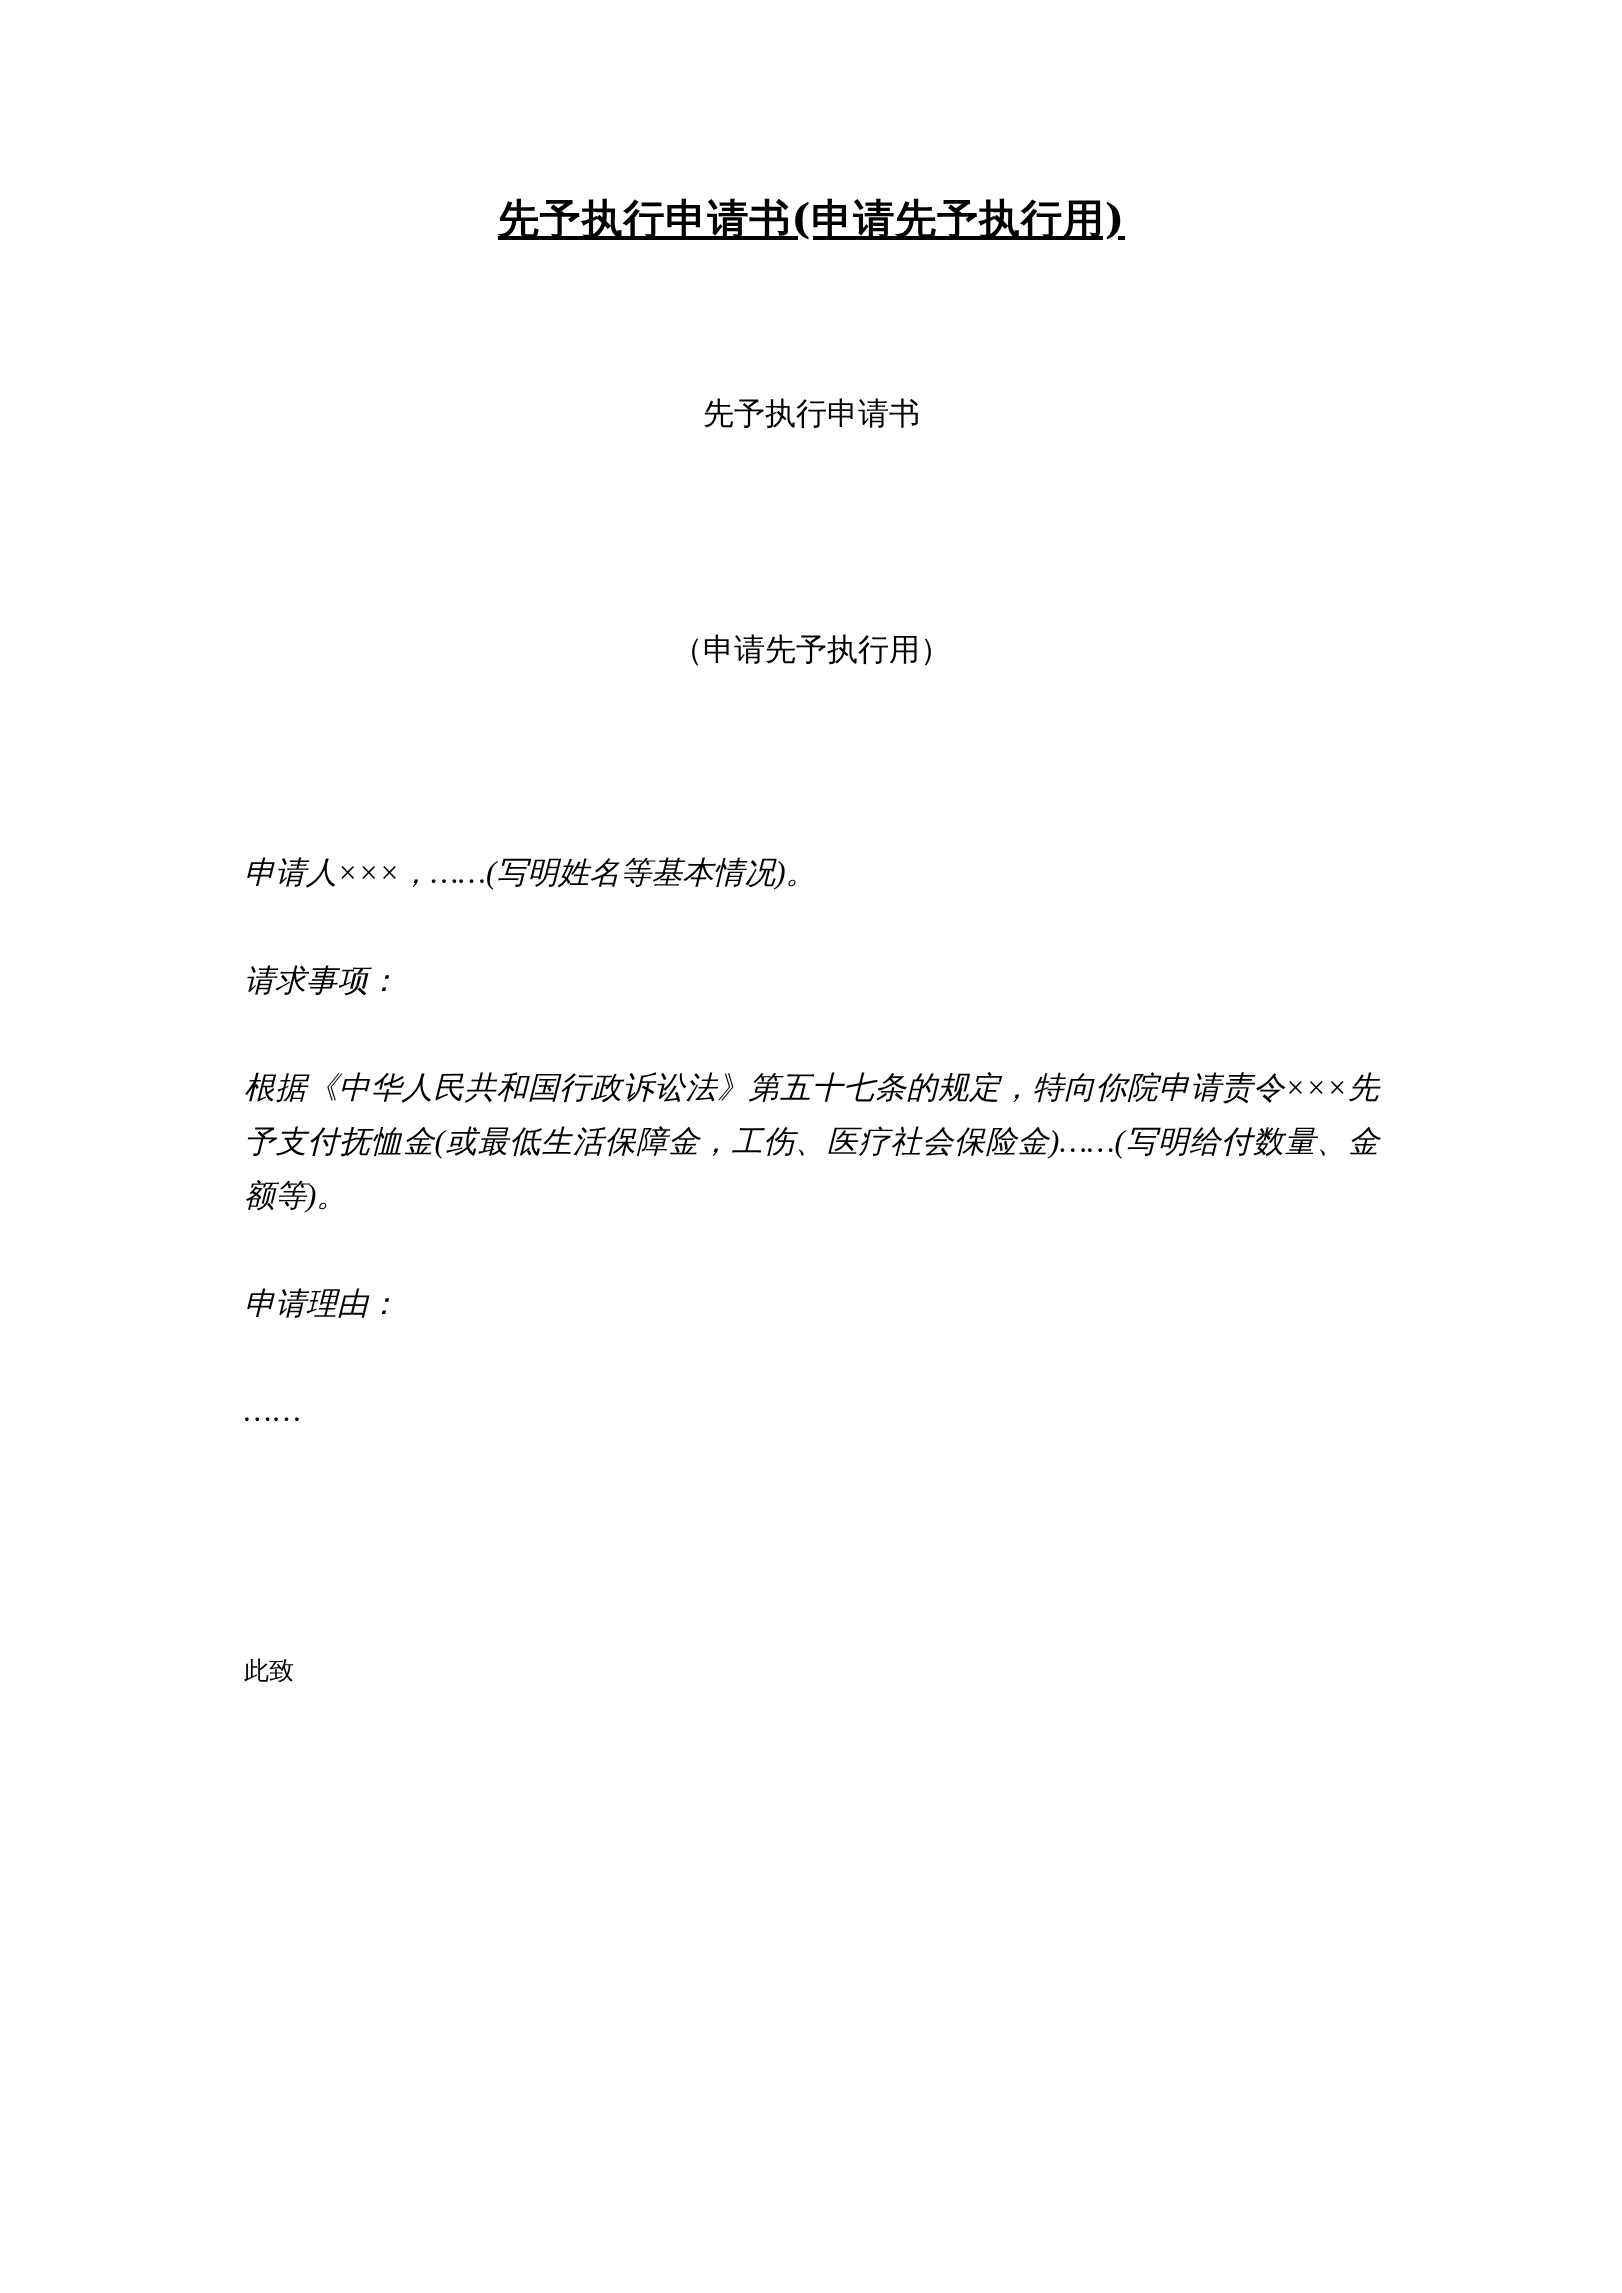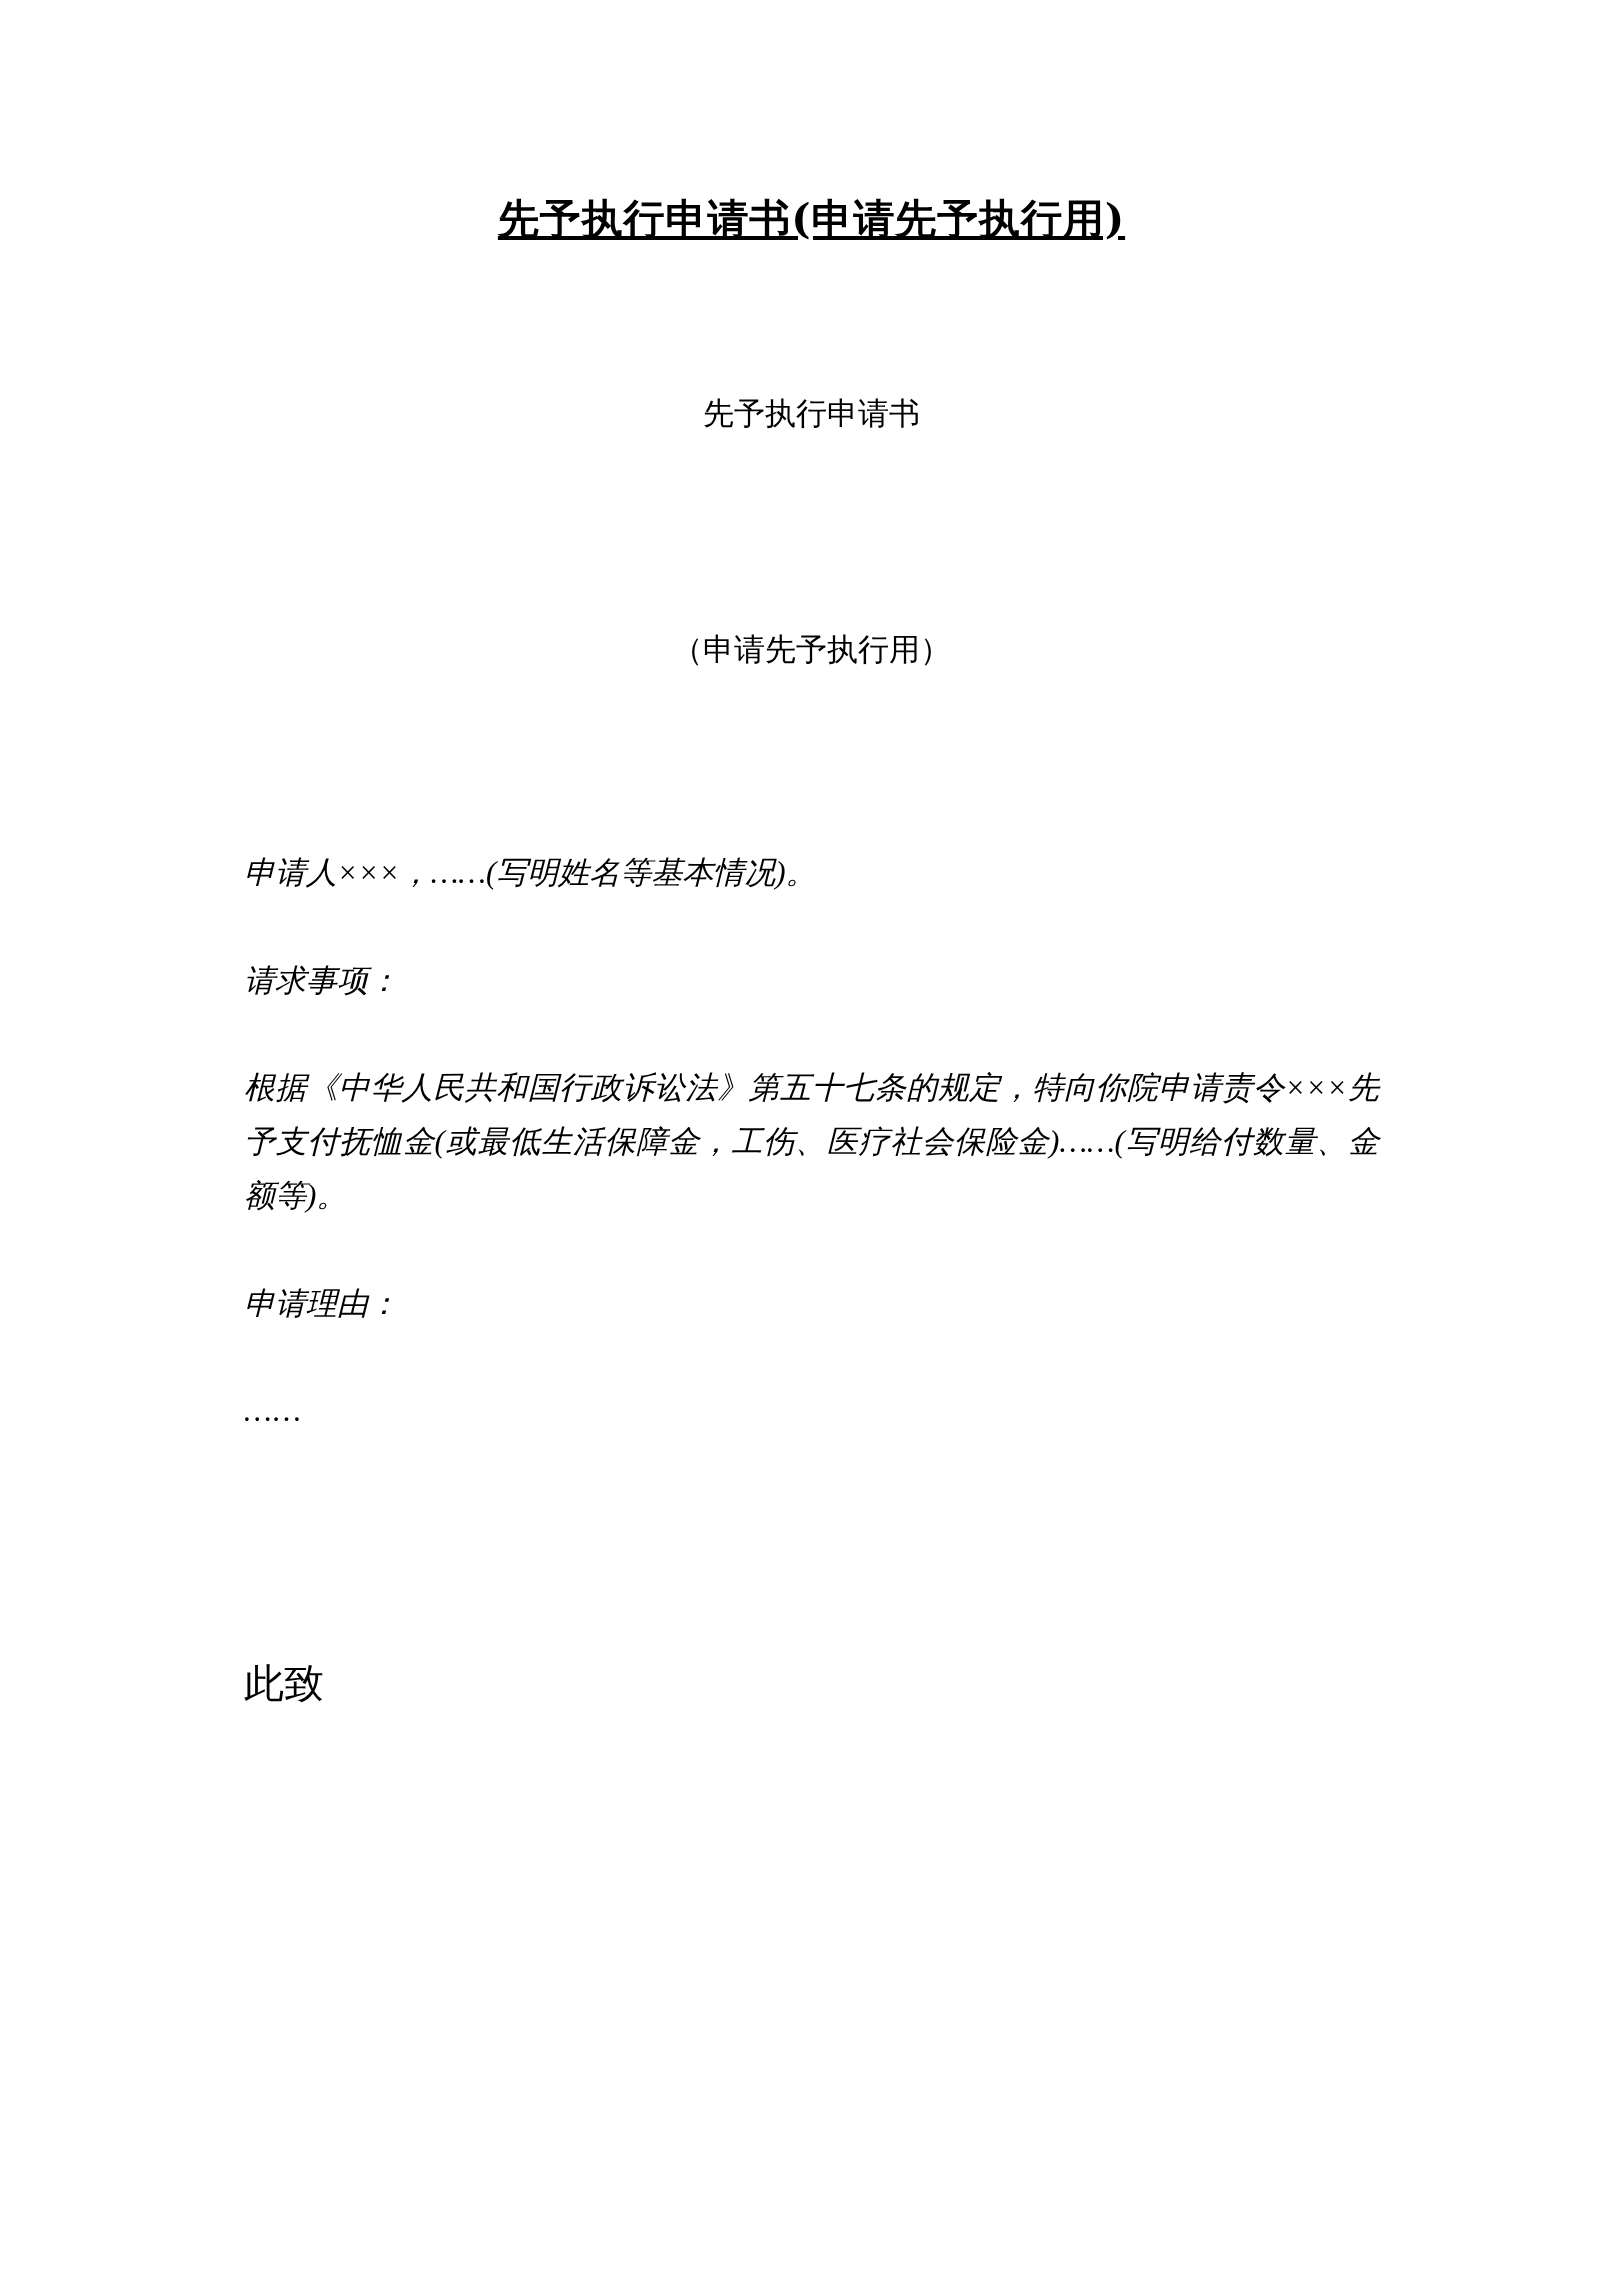--- a/index.html
+++ b/index.html
@@ -52,21 +52,21 @@
     font-size: 31px;
     line-height: 1.75;
     text-align: justify;
     text-justify: inter-ideograph;
   }
   .ellipsis-line {
     letter-spacing: 1.8px;
   }
   .closing {
     margin-top: 211px;
-    font-size: 40px;
+    font-size: 25px;
     line-height: 1.75;
   }
 </style>
 </head>
 <body>
 
 <div class="page">
 
   <h1 class="doc-title">先予执行申请书(申请先予执行用)</h1>
 

